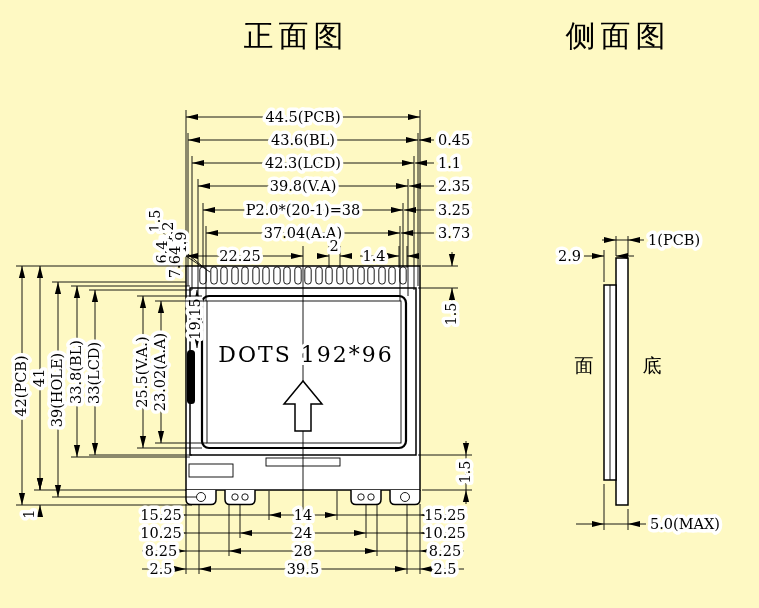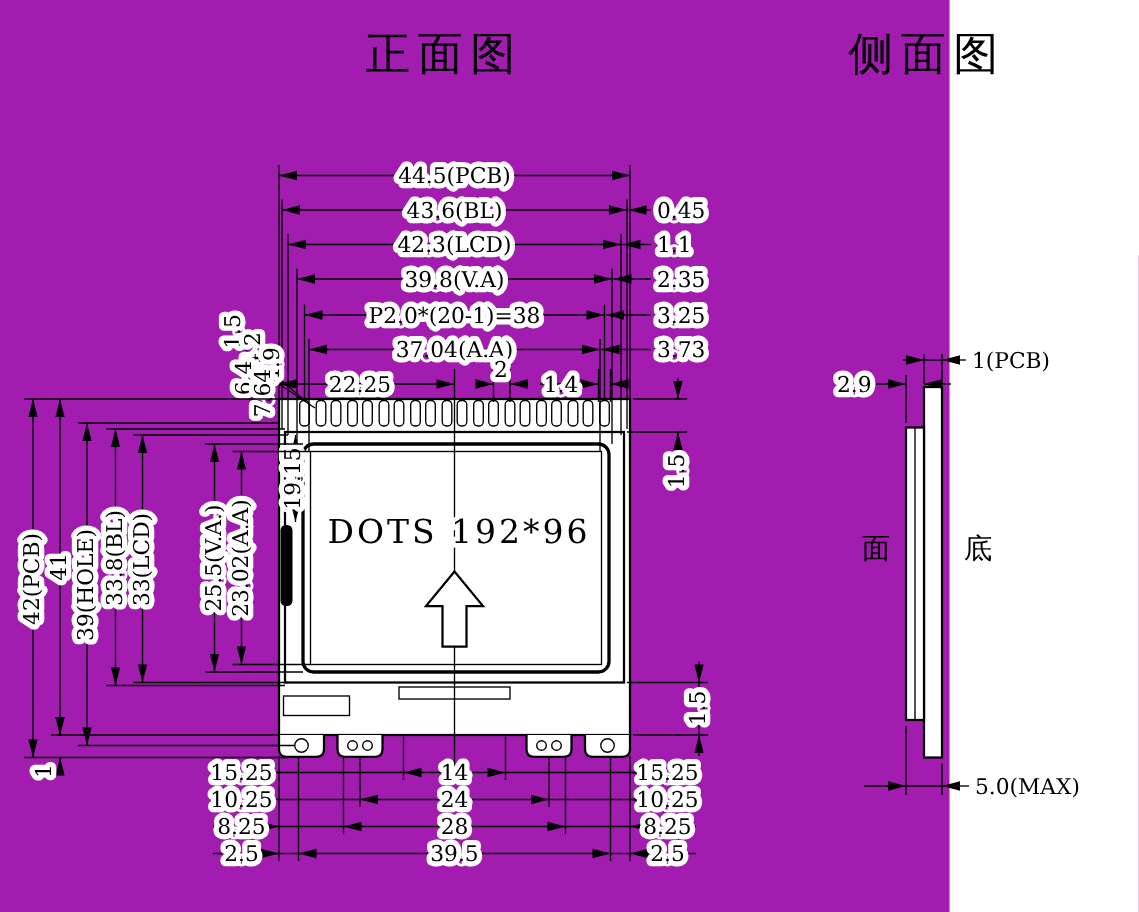--- a/index.html
+++ b/index.html
@@ -1,16 +1,16 @@
 <!DOCTYPE html>
 <html><head>
 <meta charset="utf-8">
 <style>
   html,body{margin:0;padding:0;background:#fff;}
-  #stage{width:633px;height:608px;position:relative;background:#a21caf;}
+  #stage{width:759px;height:608px;position:relative;background:#fef9c3;}
   svg text{font-family:"DejaVu Serif","Liberation Serif",serif;fill:#000;}
   .d{font-size:14.5px;paint-order:stroke;stroke:#fff;stroke-width:7px;stroke-linejoin:round;text-anchor:middle;}
   .ds{text-anchor:start;}
   .de{text-anchor:end;}
   .ttl{font-size:30px;text-anchor:middle;letter-spacing:5px;}
   .dots{font-size:22px;text-anchor:middle;letter-spacing:2px;paint-order:stroke;stroke:#fff;stroke-width:6px;}
   .cjk{font-size:19px;text-anchor:middle;}
   .ln{stroke:#000;stroke-width:1.5;fill:none;}
   .tn{stroke:#000;stroke-width:0.9;fill:none;}
   .fw{fill:#fff;}

